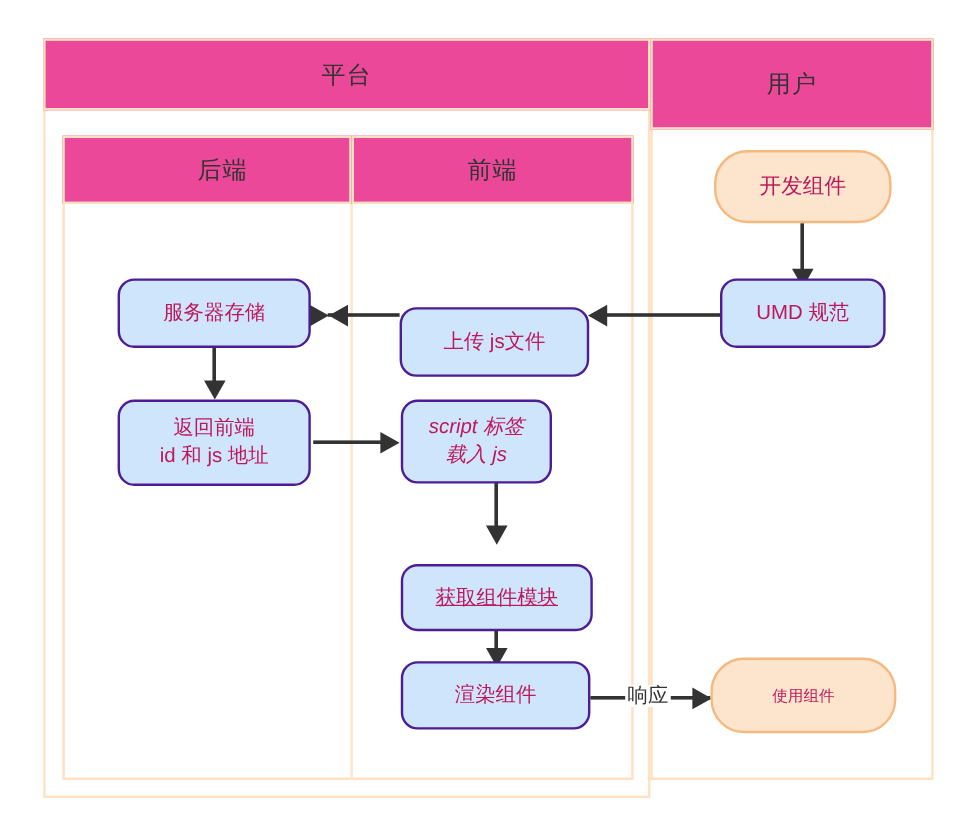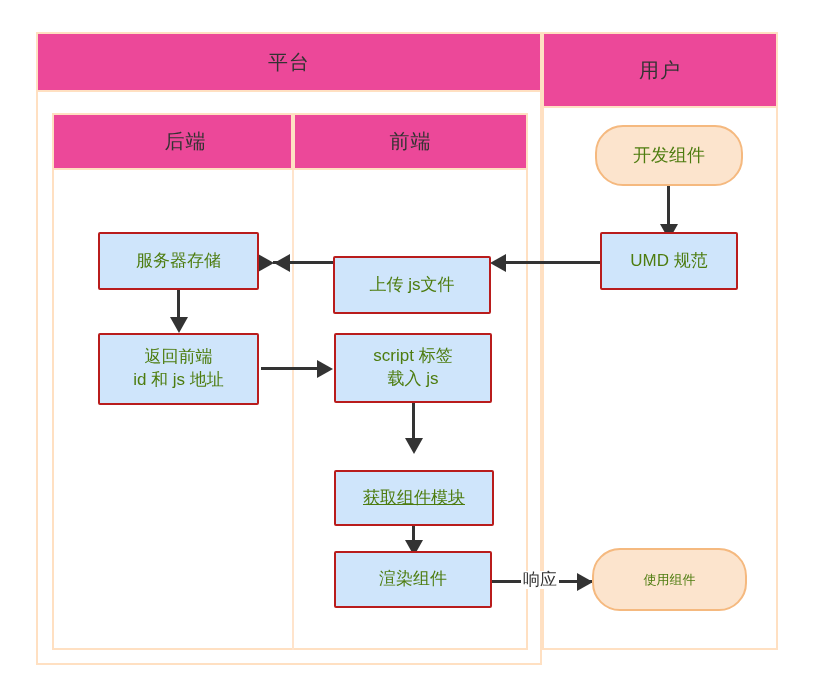--- a/index.html
+++ b/index.html
@@ -52,26 +52,26 @@
   
   .node {
     position: absolute;
     box-sizing: border-box;
     display: flex;
     align-items: center;
     justify-content: center;
     text-align: center;
     line-height: 1.35;
     font-size: 17px;
-    color: #4d7c0f;
+    color: #be185d;
   }
   .node-rect {
     background: #cfe5fb;
-    border: 2px solid #b91c1c;
-    border-radius: 2px;
+    border: 2px solid #4c1d95;
+    border-radius: 14px;
   }
   .node-round {
     background: #fce4cd;
     border: 2px solid #f5b97f;
     border-radius: 28px;
   }
   .node .node-text {
     display: block;
     white-space: pre-line;
   }
@@ -174,21 +174,21 @@
 
   <div class="node node-rect" style="left:98px; top:333px; width:161px; height:72px;">
     <span class="node-text">返回前端
 id 和 js 地址</span>
   </div>
 
   <div class="node node-rect" style="left:333px; top:232px; width:158px; height:58px;margin-top:24px;">
     <span class="node-text">上传 js文件</span>
   </div>
 
-  <div class="node node-rect" style="left:334px; top:333px; width:158px; height:70px;">
+  <div class="node node-rect" style="left:334px; top:333px; width:126px; height:70px;font-style:italic;">
     <span class="node-text">script 标签
 载入 js</span>
   </div>
 
   <div class="node node-rect" style="left:334px; top:470px; width:160px; height:56px;text-decoration:underline;">
     <span class="node-text">获取组件模块</span>
   </div>
 
   <div class="node node-rect" style="left:334px; top:551px; width:158px; height:57px;">
     <span class="node-text">渲染组件</span>

